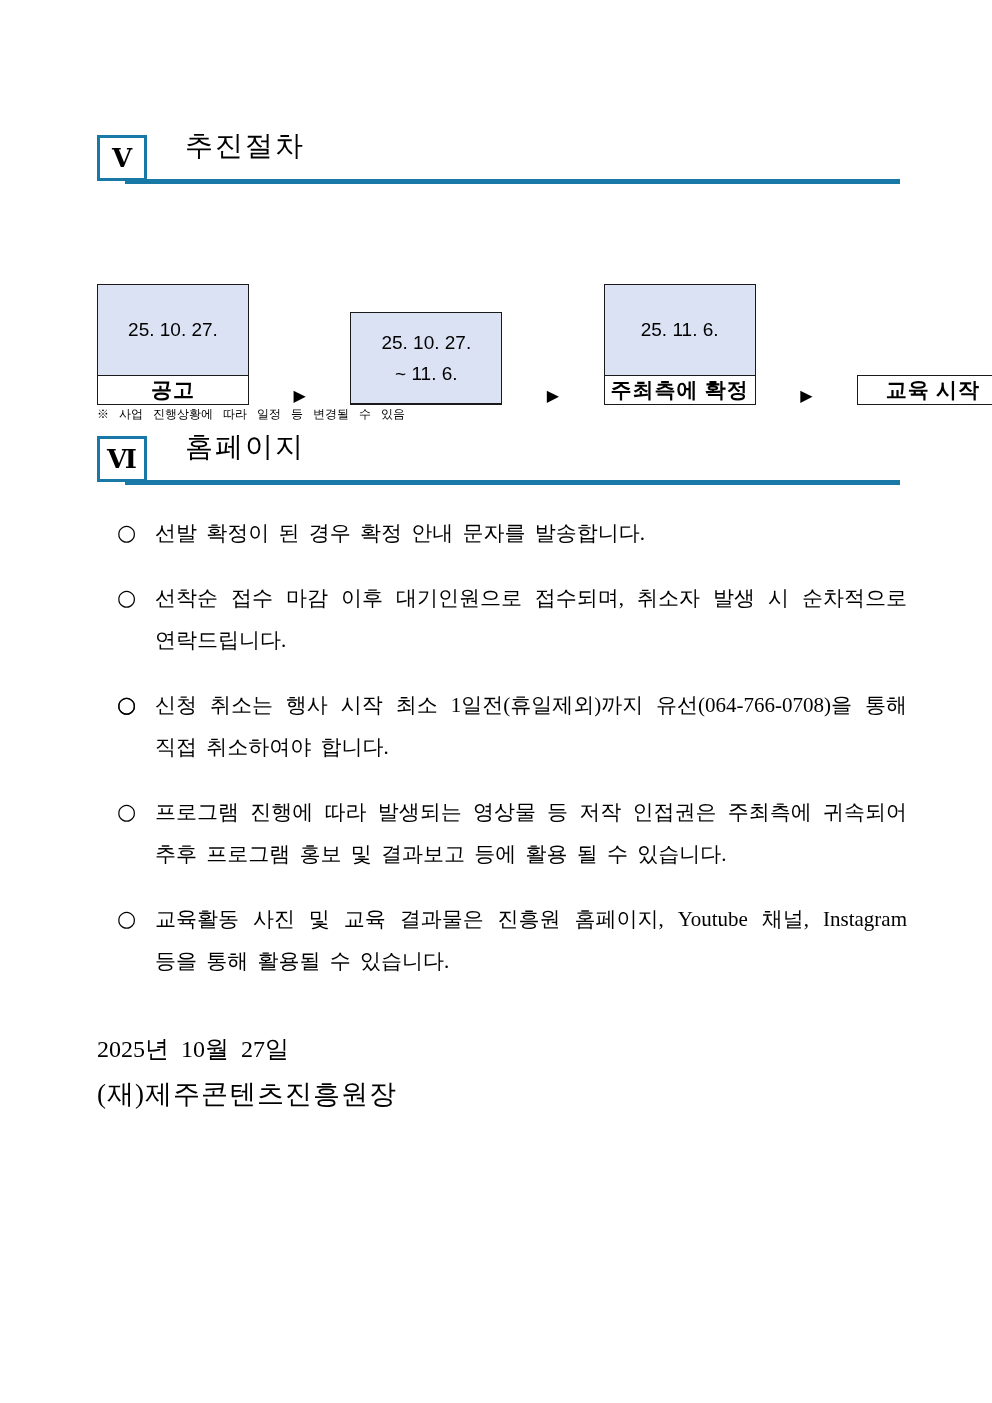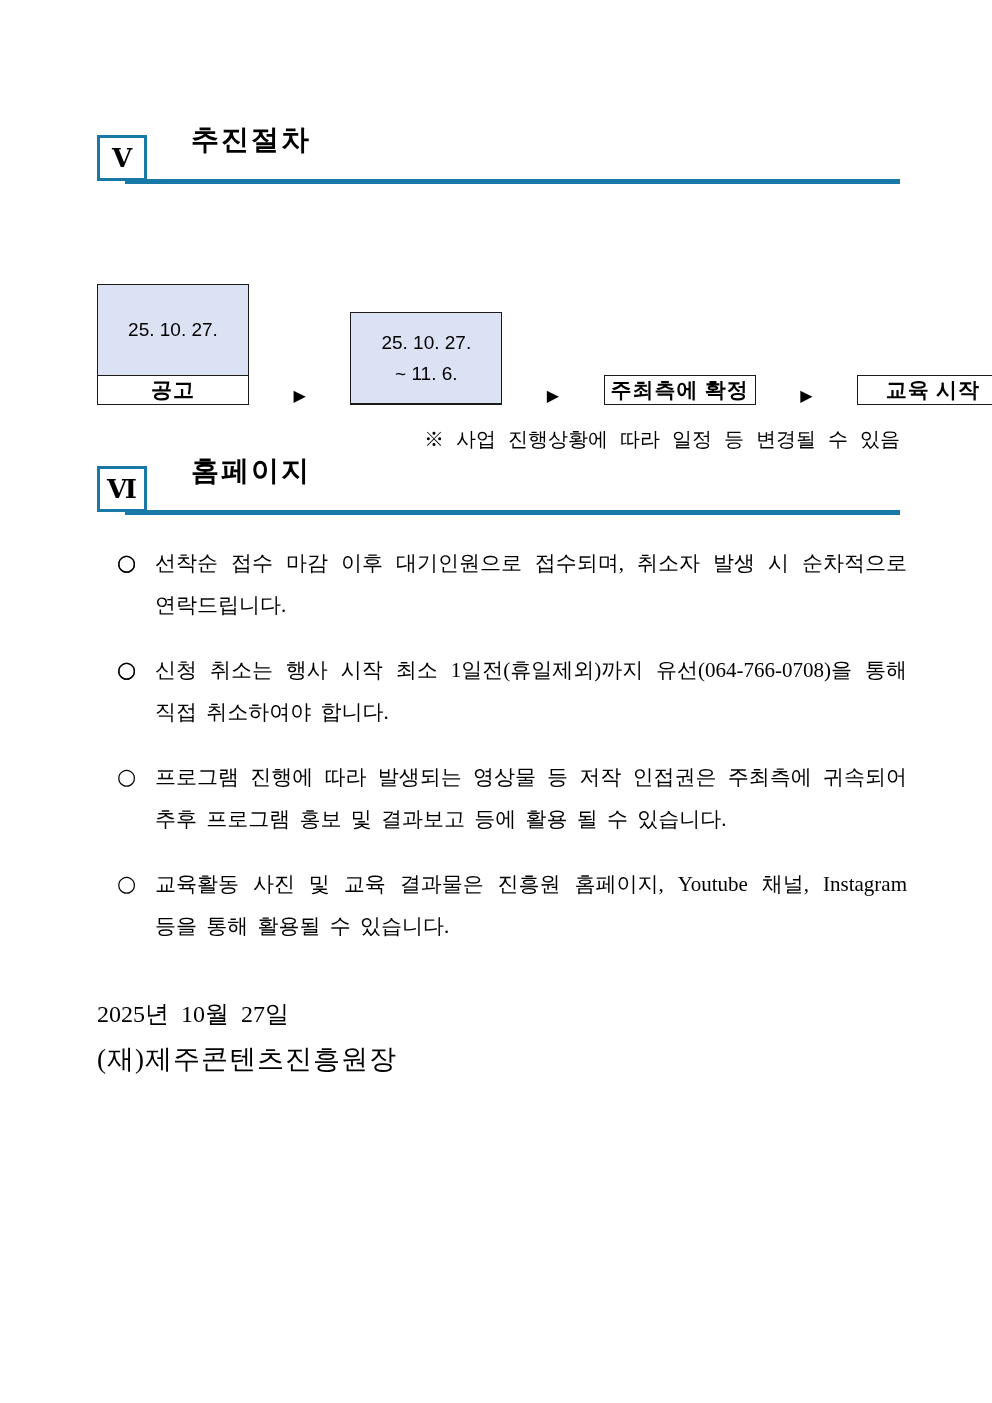--- a/index.html
+++ b/index.html
@@ -26,23 +26,23 @@
     font-family: "DejaVu Serif", "Liberation Serif", serif;
     font-size: 26px; font-weight: bold;
     z-index: 2;
   }
   .header-underline {
     position: absolute; left: 28px; right: 0; bottom: 0;
     height: 5px; background: #1878a6; z-index: 1;
   }
   .section-title {
     position: absolute; left: 78px; bottom: 9px;
-    margin: 16px;
+    margin: 10px;
     font-family: "Liberation Sans", "DejaVu Sans", sans-serif;
-    font-size: 28px; font-weight: bold; letter-spacing: 2px;
+    font-size: 28px; font-weight: normal; letter-spacing: 2px;
   }
 
   
   .flow {
     margin-top: 6px;
     width: 912px; height: 215px;
     display: flex; justify-content: space-between; align-items: flex-end;
   }
   .flow-box {
     width: 152px; box-sizing: border-box;
@@ -65,23 +65,22 @@
     display: flex; align-items: center; justify-content: center;
     font-size: 21px; letter-spacing: 1px; font-weight: bold;
   }
   .flow-gap {
     flex: 1;
     display: flex; align-items: center; justify-content: center;
     font-family: "DejaVu Sans", sans-serif;
     font-size: 16px; color: #000;
   }
   .flow-note {
-    margin-top: 21px;
-    text-align: right;
-    font-size: 20px;
+    margin-top: 1px;
+    font-size: 12px;
     word-spacing: 7px;
   }
 
   .section-header.second { margin-top: 13px; }
 
   
   .notice-list {
     list-style: none;
     margin: 27px 0 0 0; padding: 0;
     width: 810px;
@@ -135,20 +134,21 @@
       <div class="flow-date">25. 10. 27.</div>
       <div class="flow-label">공고</div>
     </div>
     <div class="flow-gap">▶</div>
     <div class="flow-box">
       <div class="flow-date">25. 10. 27.
 ~ 11. 6.</div>
     </div>
     <div class="flow-gap">▶</div>
     <div class="flow-box">
+      <div class="flow-date">25. 11. 6.</div>
       <div class="flow-label">주최측에 확정</div>
     </div>
     <div class="flow-gap">▶</div>
     <div class="flow-box">
       <div class="flow-label">교육 시작</div>
     </div>
   </div>
 
   <div class="flow-note">※ 사업 진행상황에 따라 일정 등 변경될 수 있음</div>
 
@@ -156,20 +156,21 @@
     <div class="numeral-box">
       <span>Ⅵ</span>
     </div>
     <h1 class="section-title">홈페이지</h1>
     <div class="header-underline"></div>
   </div>
 
   <ul class="notice-list">
     <li class="notice-item">
       <span class="notice-bullet">○</span>
+      <span>선발 확정이 된 경우 확정 안내 문자를 발송합니다.</span>
     </li>
     <li class="notice-item">
       <span class="notice-bullet">○</span>
       <span>선착순 접수 마감 이후 대기인원으로 접수되며, 취소자 발생 시 순차적으로 연락드립니다.</span>
     </li>
     <li class="notice-item">
       <span class="notice-bullet">○</span>
     </li>
     <li class="notice-item">
       <span class="notice-bullet">○</span>

